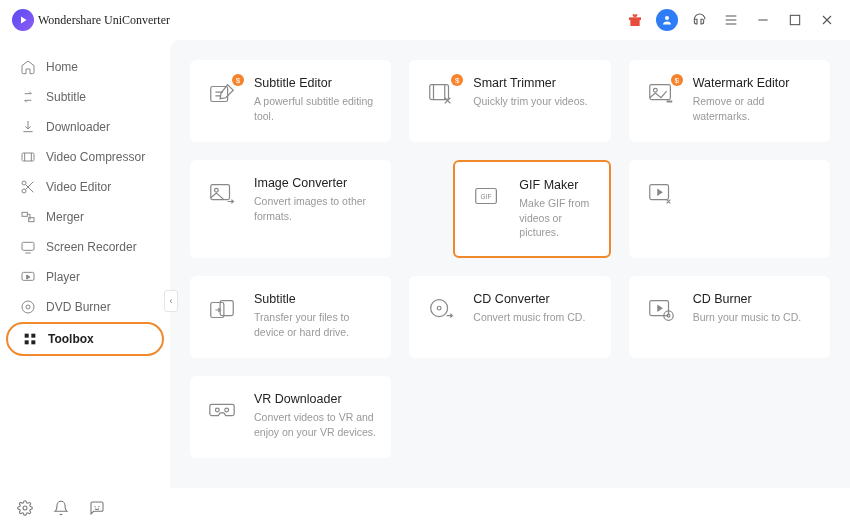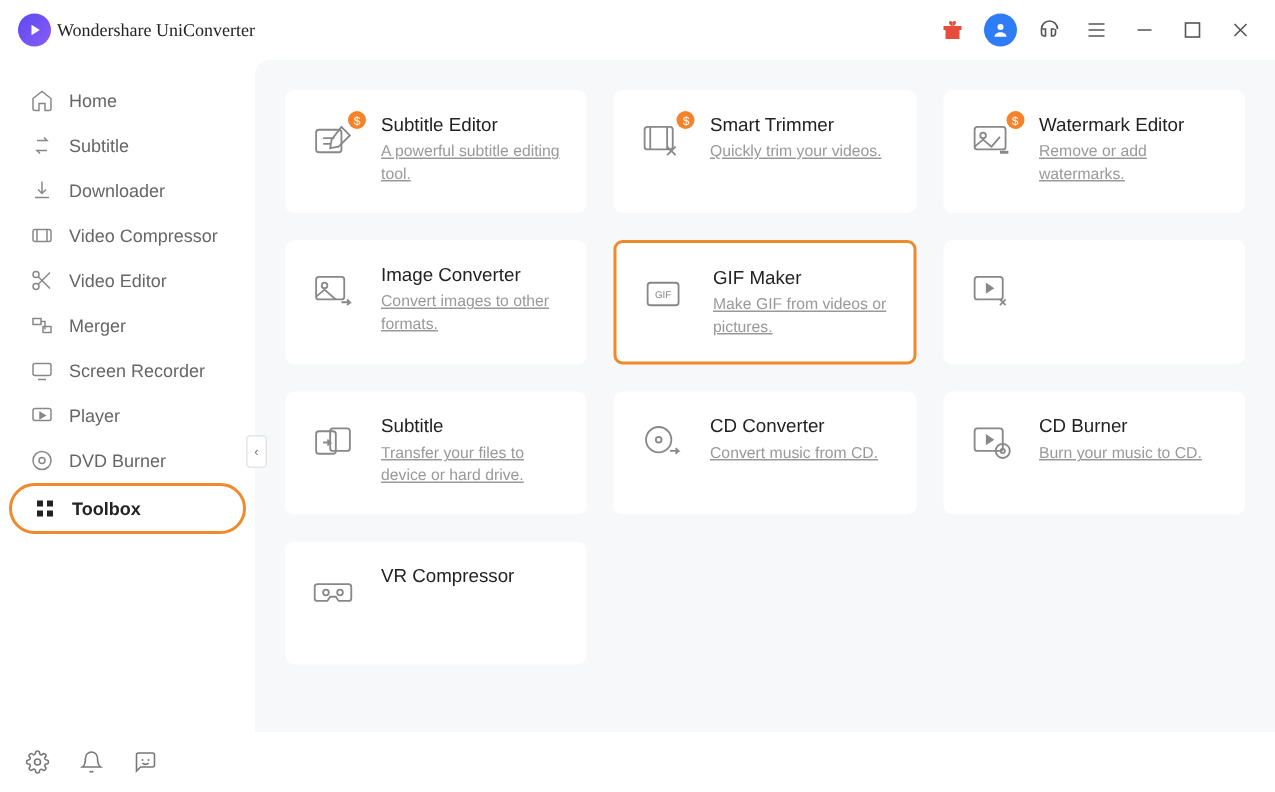--- a/index.html
+++ b/index.html
@@ -25,27 +25,27 @@
 .side-item svg { width: 16px; height: 16px; stroke: #888; fill: none; stroke-width: 1.5; flex-shrink: 0; }
 .side-item.active { border: 2px solid #f0892c; color: #222; font-weight: 600; }
 .side-item.active svg { stroke: #222; }
 .side-item.active .grid-ic rect { fill: #222; stroke: none; }
 
 .collapse-handle { position: absolute; right: -8px; top: 250px; width: 14px; height: 22px; background: #fff; border: 1px solid #e5e5e5; border-radius: 3px; display: flex; align-items: center; justify-content: center; cursor: pointer; font-size: 9px; color: #777; }
 
 .content { flex: 1; background: #f7f8fa; border-radius: 10px 0 0 0; padding: 20px; overflow: auto; }
 .grid { display: grid; grid-template-columns: repeat(3, 1fr); gap: 18px; }
 .card { background: #fff; border-radius: 6px; padding: 16px 14px; display: flex; gap: 14px; align-items: flex-start; min-height: 82px; cursor: pointer; position: relative; }
-.card.highlight { border: 2px solid #f0892c; }
+.card.highlight { border: 2px solid #f0892c; margin-left: 44px; }
 .card-ic { width: 36px; height: 36px; display: flex; align-items: center; justify-content: center; flex-shrink: 0; position: relative; }
 .card-ic svg { width: 30px; height: 30px; stroke: #888; fill: none; stroke-width: 1.3; }
 .badge { position: absolute; top: -2px; right: -4px; width: 12px; height: 12px; background: #f6822a; border-radius: 50%; color: #fff; font-size: 8px; display: flex; align-items: center; justify-content: center; }
 .card-body { flex: 1; }
 .card-title { font-size: 12.5px; color: #222; margin-bottom: 4px; font-weight: 500; }
-.card-desc { font-size: 10.5px; color: #999; line-height: 1.4; text-decoration: underline; }
+.card-desc { font-size: 10.5px; color: #999; line-height: 1.4; }
 
 
 .bottombar { height: 40px; display: flex; align-items: center; padding: 0 16px; gap: 18px; }
 .bt-ic { width: 18px; height: 18px; display: flex; align-items: center; justify-content: center; color: #777; cursor: pointer; }
 .bt-ic svg { width: 16px; height: 16px; stroke: currentColor; fill: none; stroke-width: 1.6; }
 </style>
 </head>
 <body>
 
 <div class="titlebar">
@@ -309,21 +309,22 @@
 
       <div class="card">
         <div class="card-ic">
           <svg viewBox="0 0 32 32">
               <path d="M5 10h22a2 2 0 012 2v8a2 2 0 01-2 2h-7l-2-3h-4l-2 3H5a2 2 0 01-2-2v-8a2 2 0 012-2z"></path>
               <circle cx="11" cy="16" r="2"></circle>
               <circle cx="21" cy="16" r="2"></circle>
             </svg>
         </div>
         <div class="card-body">
-          <div class="card-title">VR Compressor</div>
+          <div class="card-title">VR Downloader</div>
+          <div class="card-desc">Convert videos to VR and enjoy on your VR devices.</div>
         </div>
       </div>
 
     </div>
   </div>
 </div>
 
 <div class="bottombar">
   <div class="bt-ic">
       <svg viewBox="0 0 24 24">

